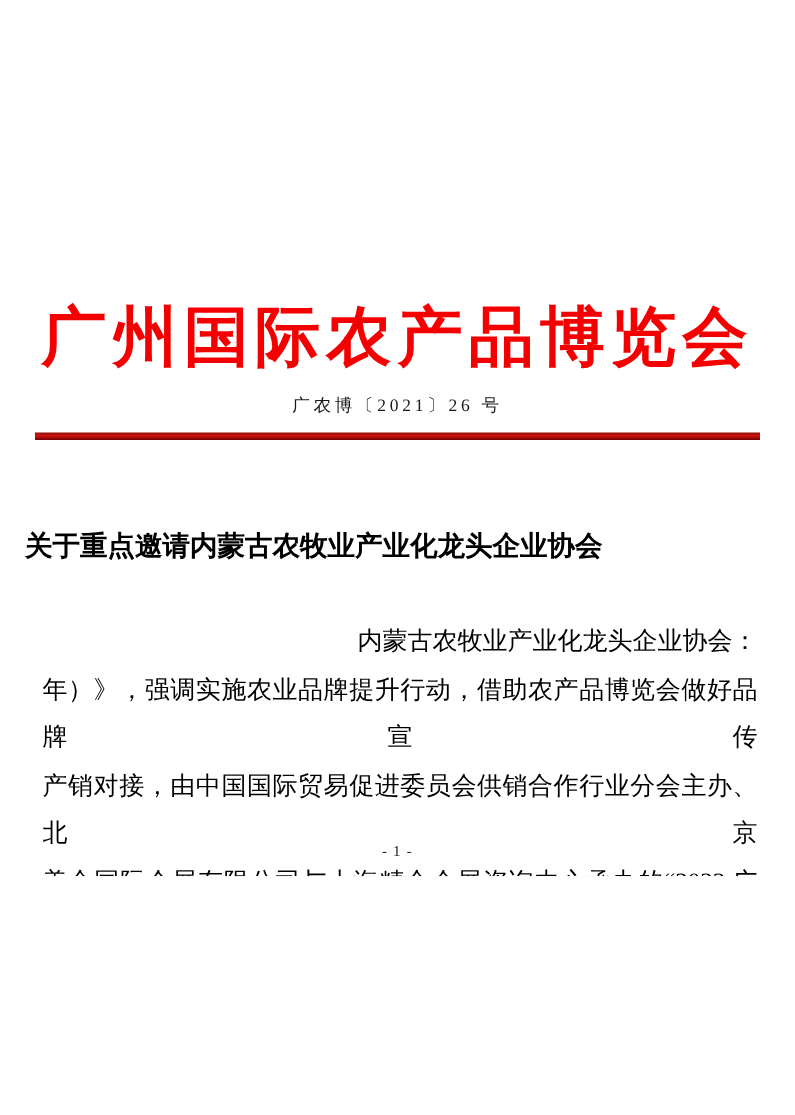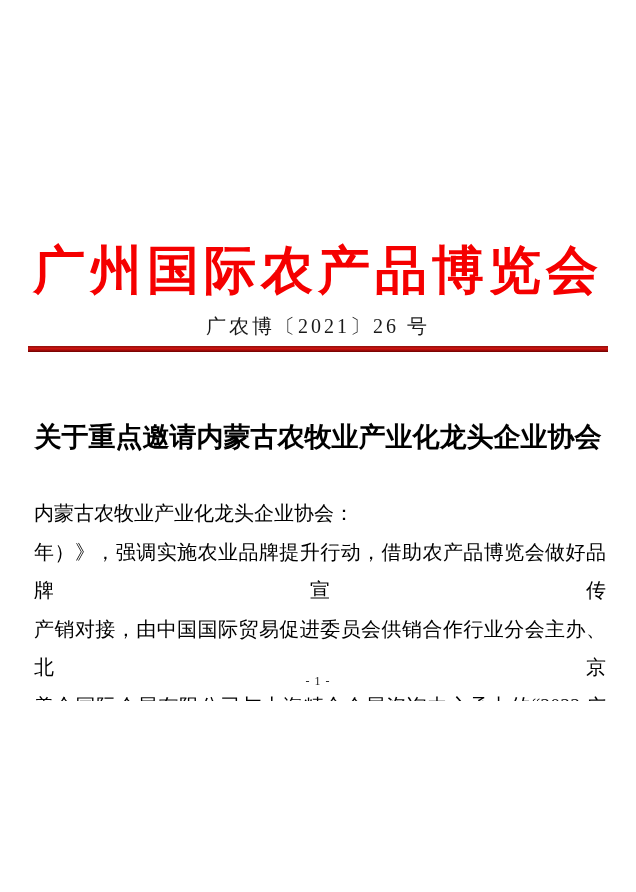--- a/index.html
+++ b/index.html
@@ -24,49 +24,49 @@
     font-size: 52px;
     line-height: 62px;
     letter-spacing: 5px;
     text-align: center;
     color: #f50000;
     white-space: nowrap;
   }
   .doc-number {
     margin-top: 13px;
     text-align: center;
-    font-size: 20px;
+    font-size: 14px;
     line-height: 22px;
     letter-spacing: 3px;
     color: #1a1a1a;
     font-family: "Liberation Serif", "DejaVu Serif", serif;
   }
   .red-rule {
     height: 6px;
     margin: 9px 28px 0 28px;
     background: linear-gradient(to bottom, #8e100d 0%, #d01410 45%, #6e0000 100%);
   }
   .subject {
     margin: 66px 20px 0 20px;
-    text-align: center;
     font-family: "Liberation Sans", "DejaVu Sans", sans-serif;
     font-weight: bold;
     color: #000000;
-    font-size: 27px;
+    font-size: 22px;
     line-height: 38px;
   }
   .body-text {
     margin: 38px 30px 0 34px;
     font-size: 20px;
     line-height: 38.5px;
     color: #000000;
     font-family: "Liberation Serif", "DejaVu Serif", serif;
   }
   .body-line {
     white-space: nowrap;
+    text-align: right;
   }
   .body-line.just {
     white-space: normal;
     text-align: justify;
     text-align-last: justify;
   }
   .body-line.indent {
     text-indent: 41px;
   }
   .page-number {

